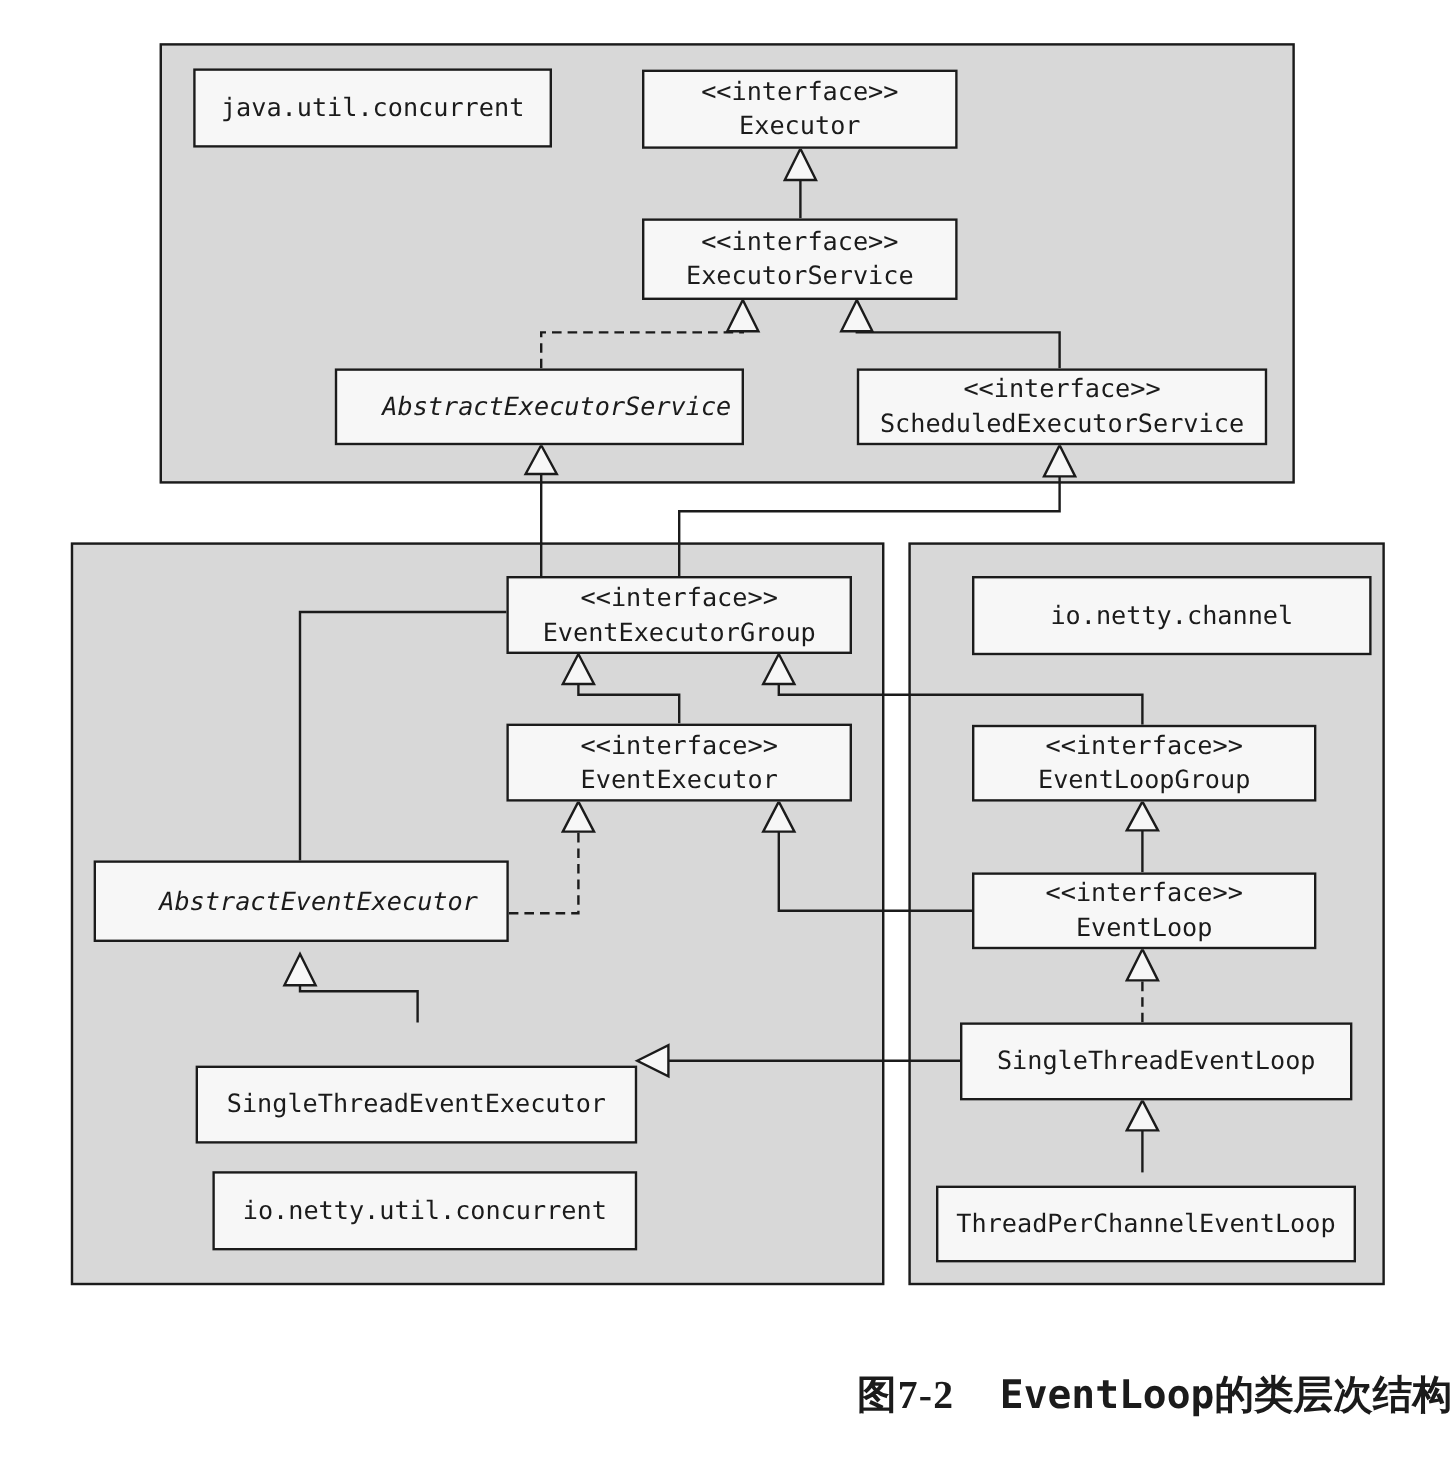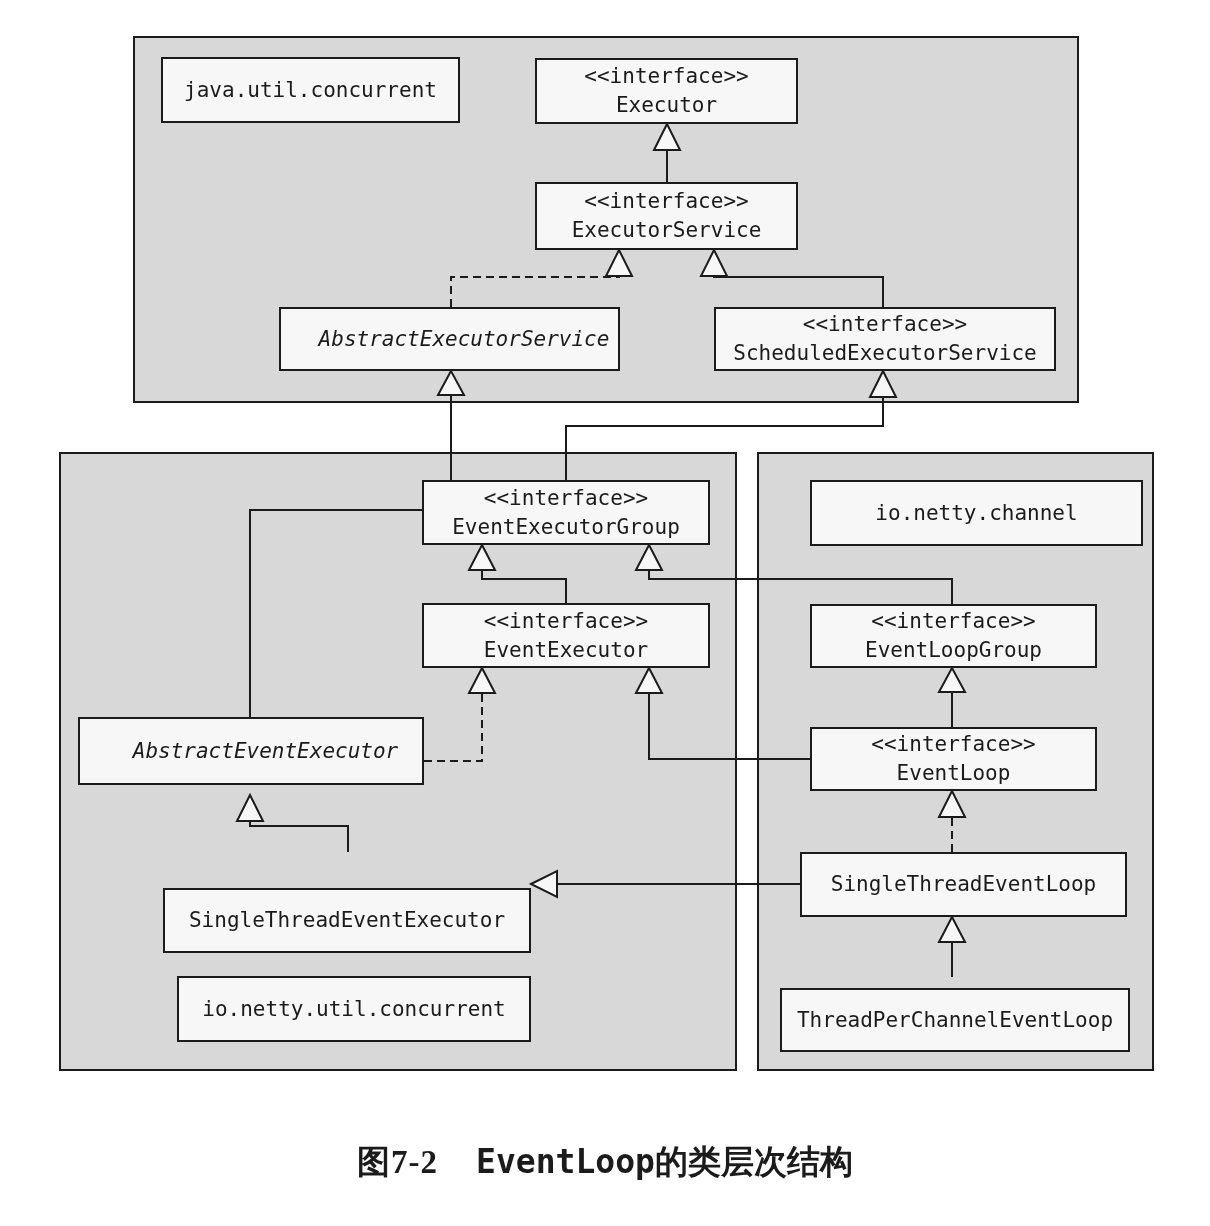--- a/index.html
+++ b/index.html
@@ -20,21 +20,21 @@
   .edge.dashed{ stroke-dasharray:8 5; }
   .arrowhead{ stroke:var(--ink); stroke-width:2; fill:var(--node); }
   .node{
     position:absolute; background:var(--node); border:2px solid var(--ink);
     box-sizing:border-box; display:flex; flex-direction:column;
     align-items:center; justify-content:center;
     font-size:21px; line-height:29px; white-space:nowrap;
   }
   .node.abstract{ font-style:italic;padding-left:29px; }
   .caption{
-    position:absolute; left:0; top:1140px; width:1210px; text-align:center;
+    position:absolute; left:0; top:1140px; width:1210px; text-align:right;
     font-weight:bold; font-size:33px; color:var(--ink);
   }
   .caption .fig{
     font-family:"Liberation Serif","DejaVu Serif",serif; margin-right:38px;
     letter-spacing:1px;
   }
   .caption .title{
     font-family:"DejaVu Sans Mono","Liberation Mono","DejaVu Sans",monospace;
   }
 </style>

